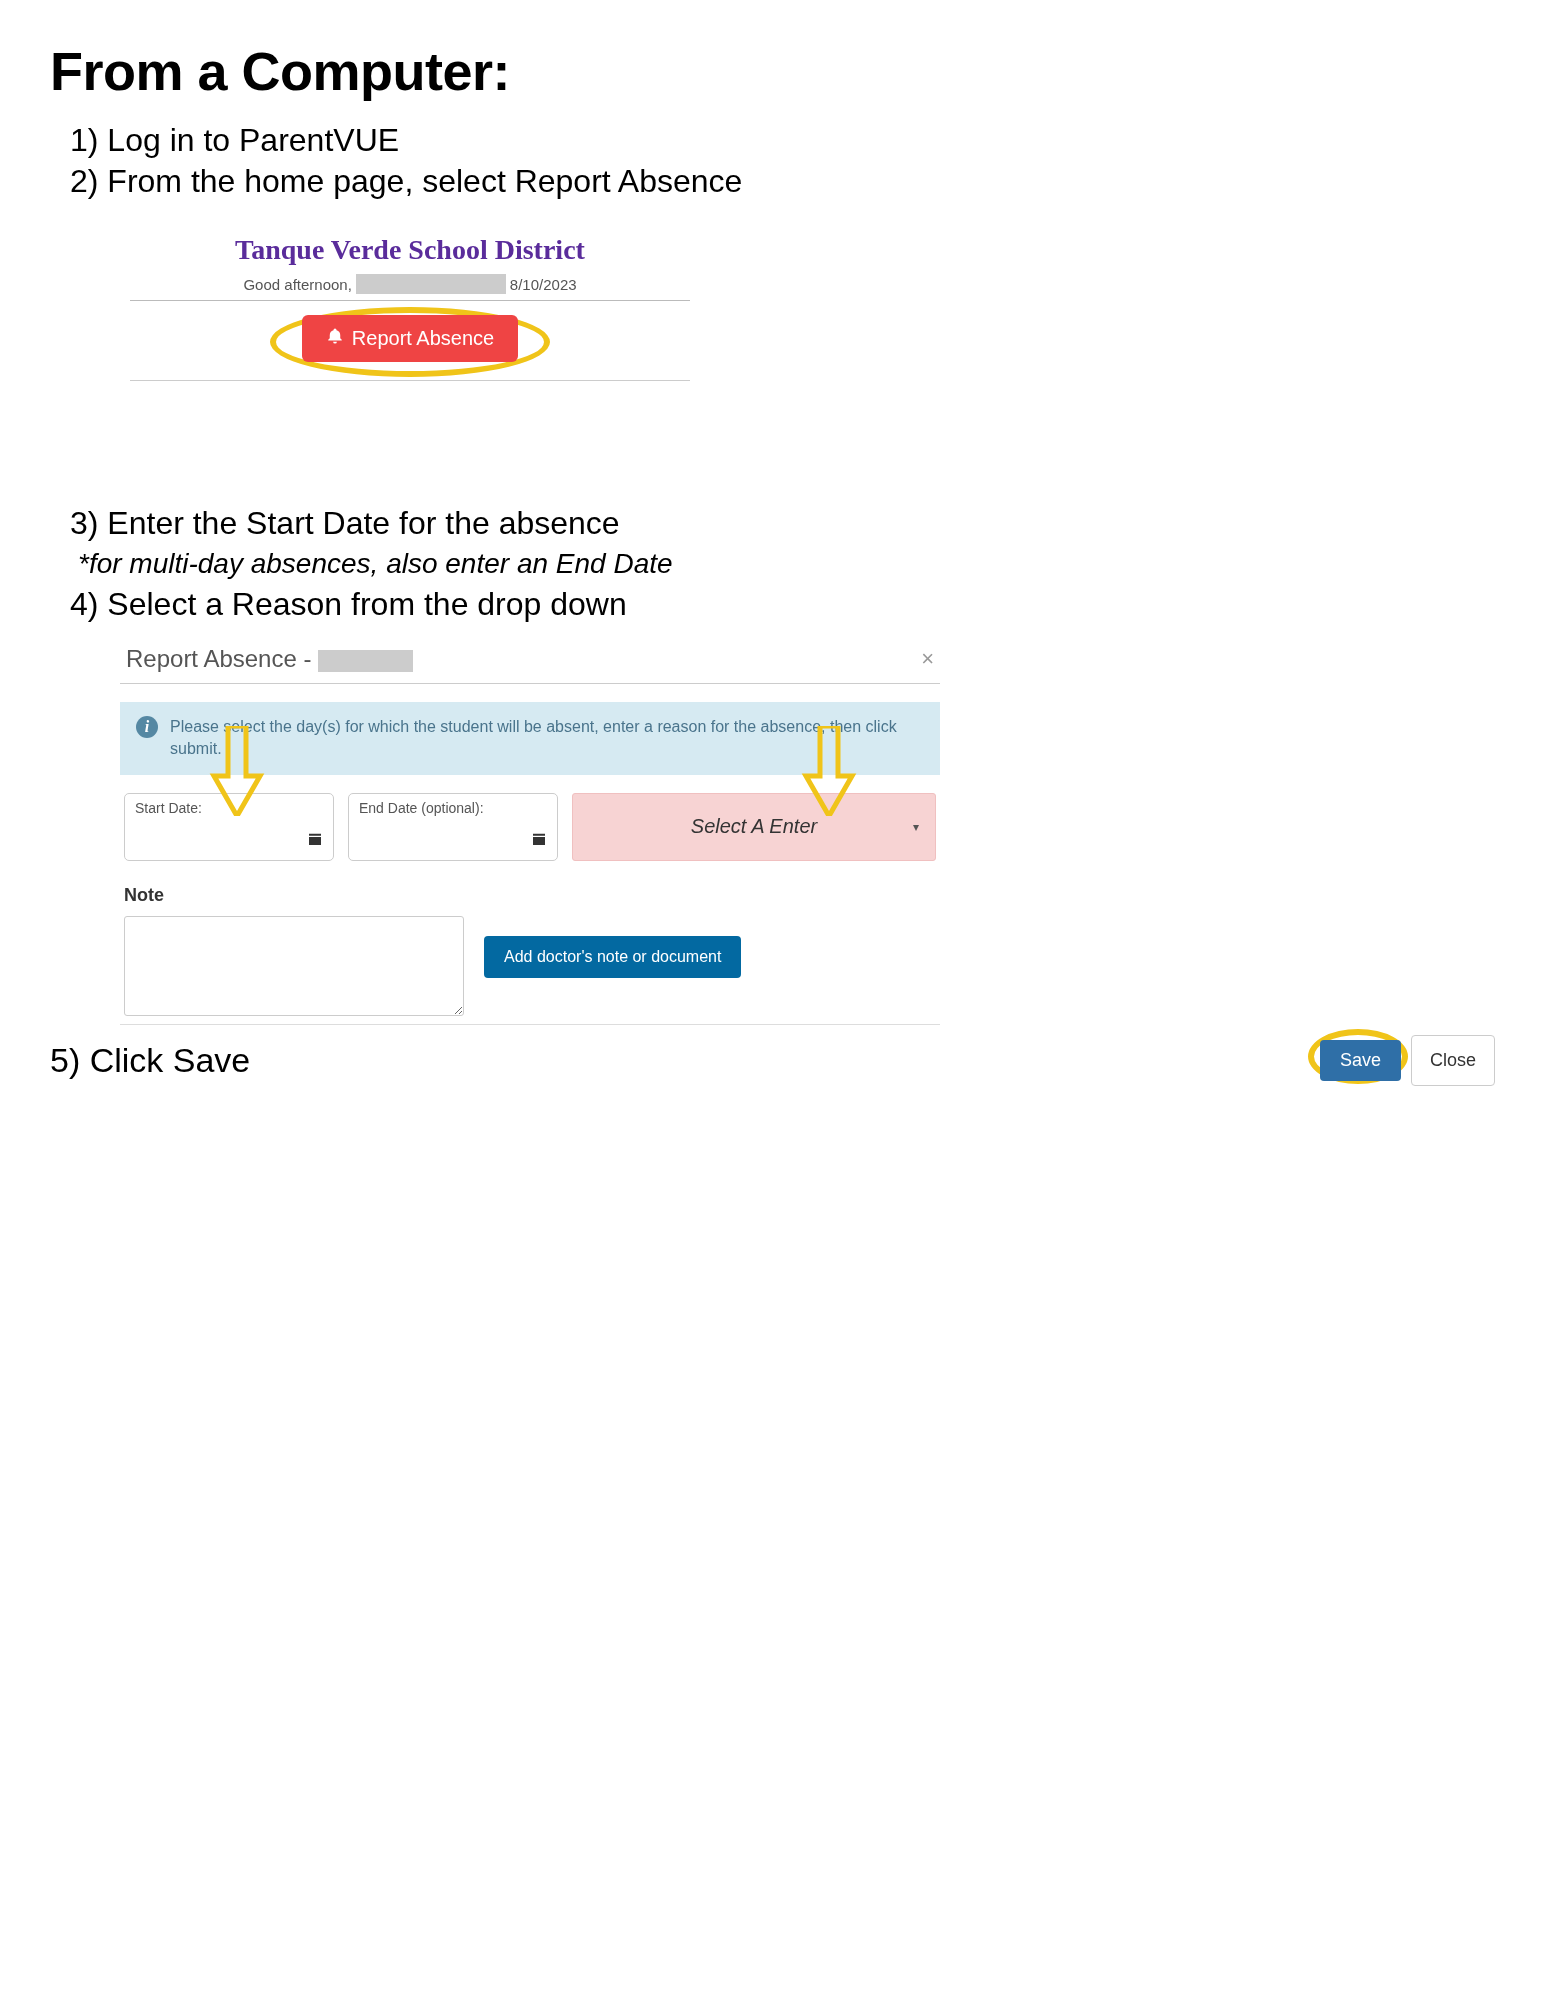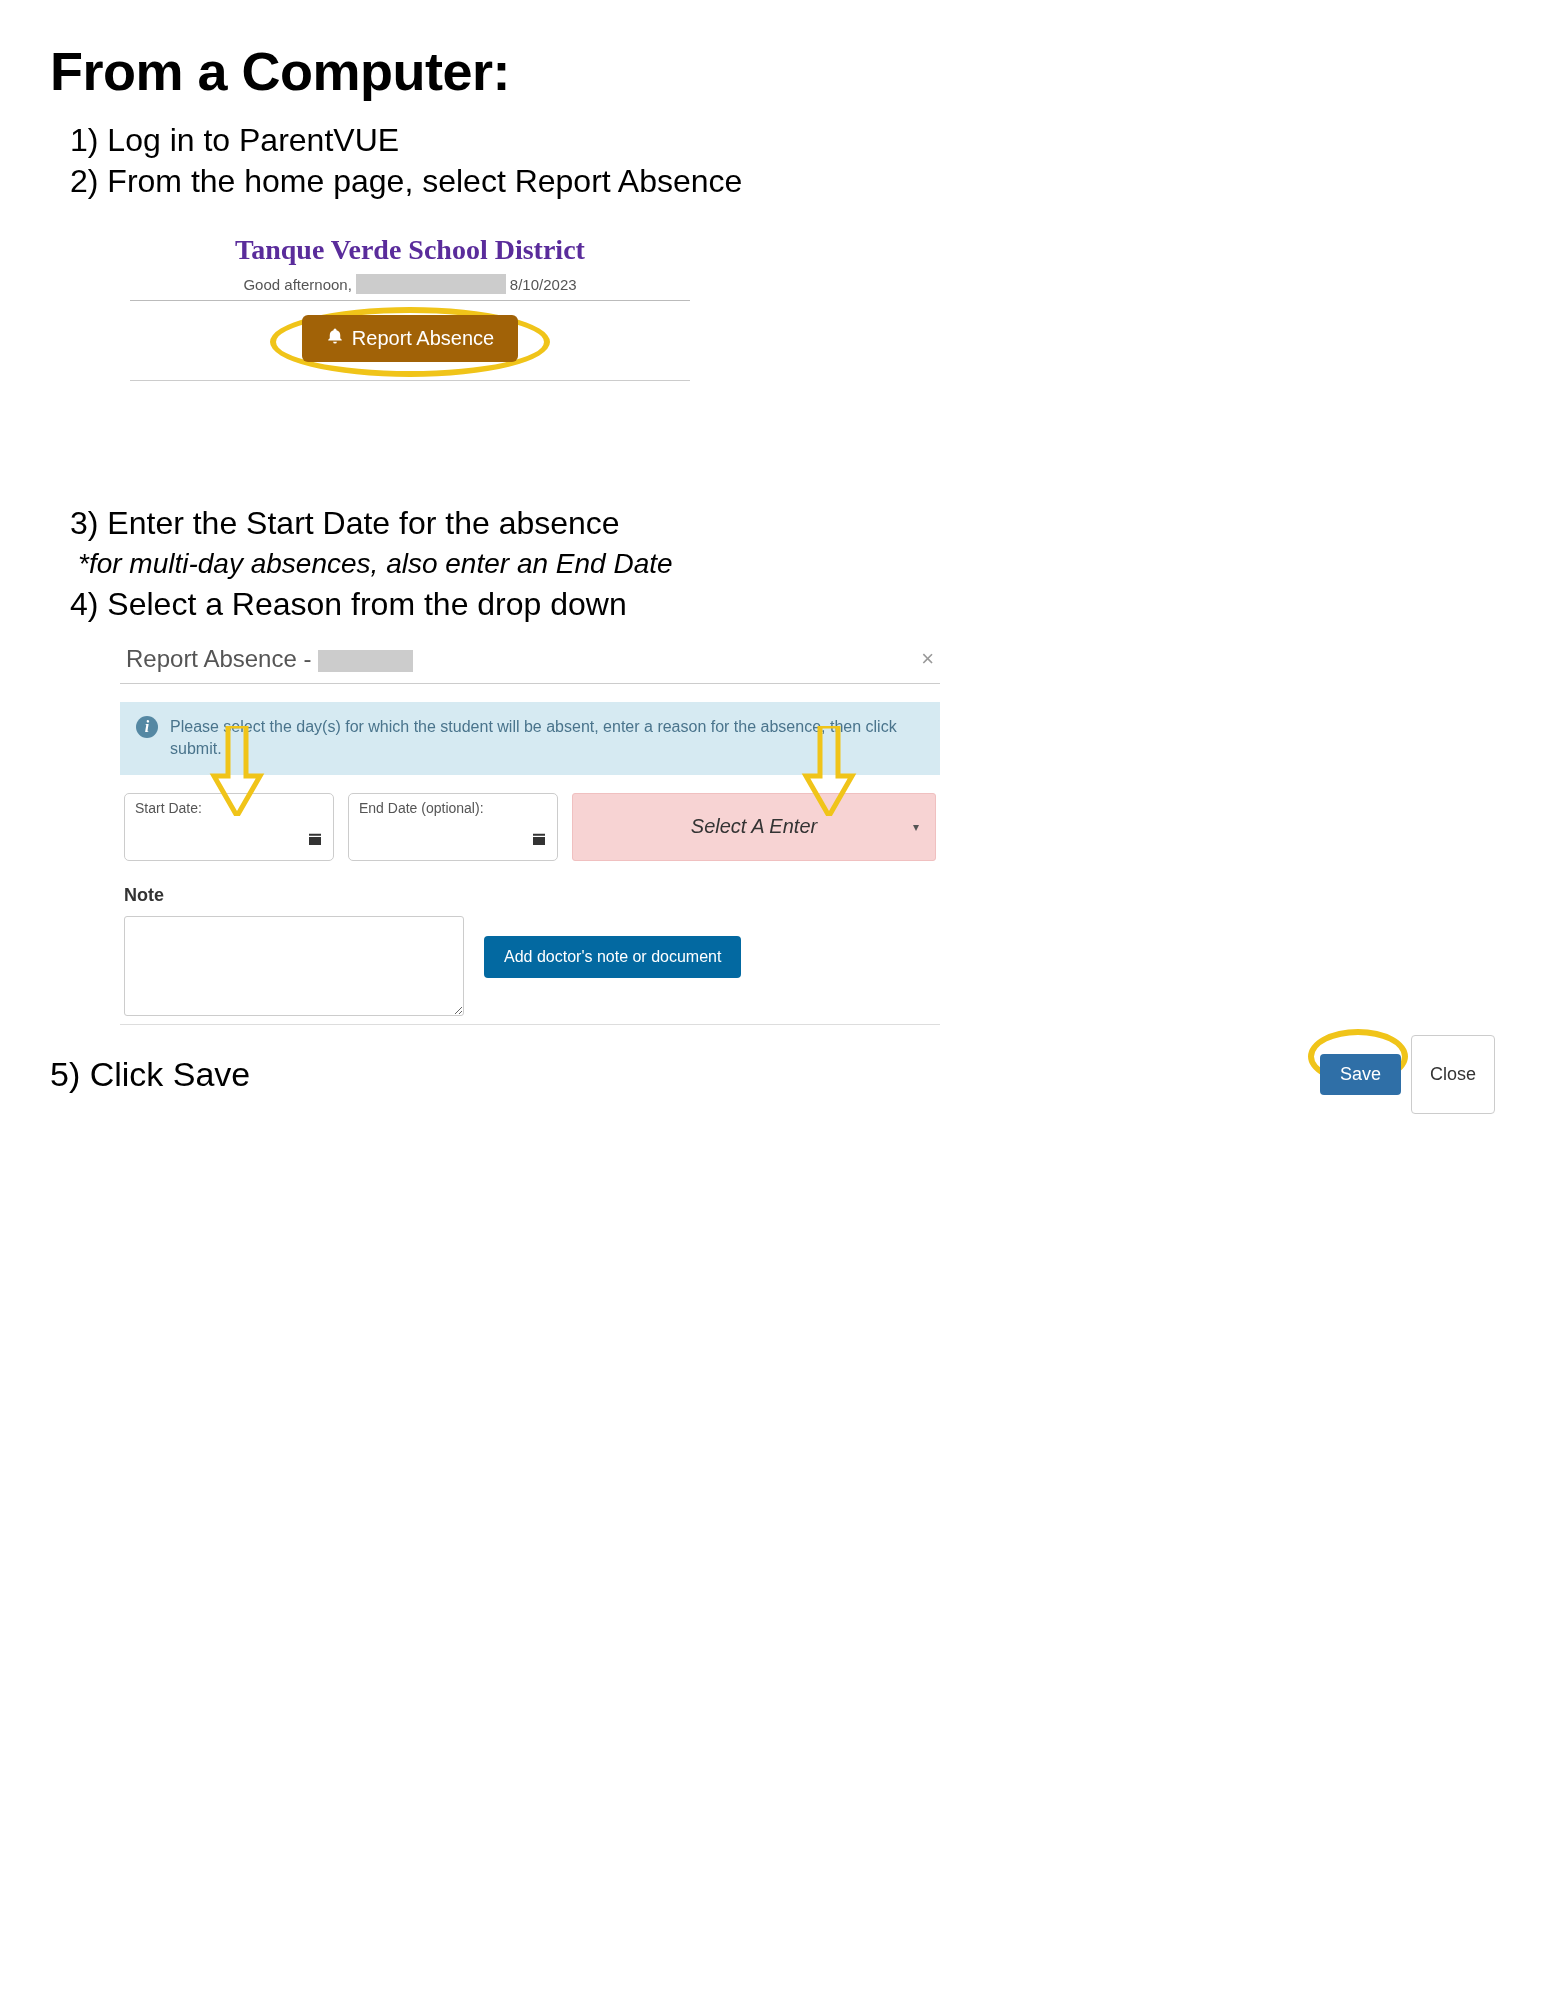--- a/index.html
+++ b/index.html
@@ -59,21 +59,21 @@
       vertical-align: middle;
     }
     .report-absence-row {
       display: flex;
       justify-content: center;
       padding: 14px 0 18px;
       border-bottom: 1px solid #ccc;
       position: relative;
     }
     .report-absence-btn {
-      background: #a16207;
+      background: #ef4444;
       color: #fff;
       border: none;
       border-radius: 6px;
       padding: 12px 24px;
       font-size: 20px;
       display: flex;
       align-items: center;
       gap: 8px;
       position: relative;
       z-index: 2;
@@ -264,21 +264,21 @@
       border-radius: 4px;
       padding: 10px 20px;
       font-size: 18px;
       position: relative;
       z-index: 2;
     }
     .close-btn {
       background: #fff;
       border: 1px solid #ccc;
       border-radius: 4px;
-      padding: 28px 18px;
+      padding: 14px 18px;
       font-size: 18px;
       color: #333;
     }
     .save-circle {
       position: absolute;
       border: 6px solid #f0c419;
       border-radius: 50%;
       width: 100px;
       height: 55px;
       left: -12px;

